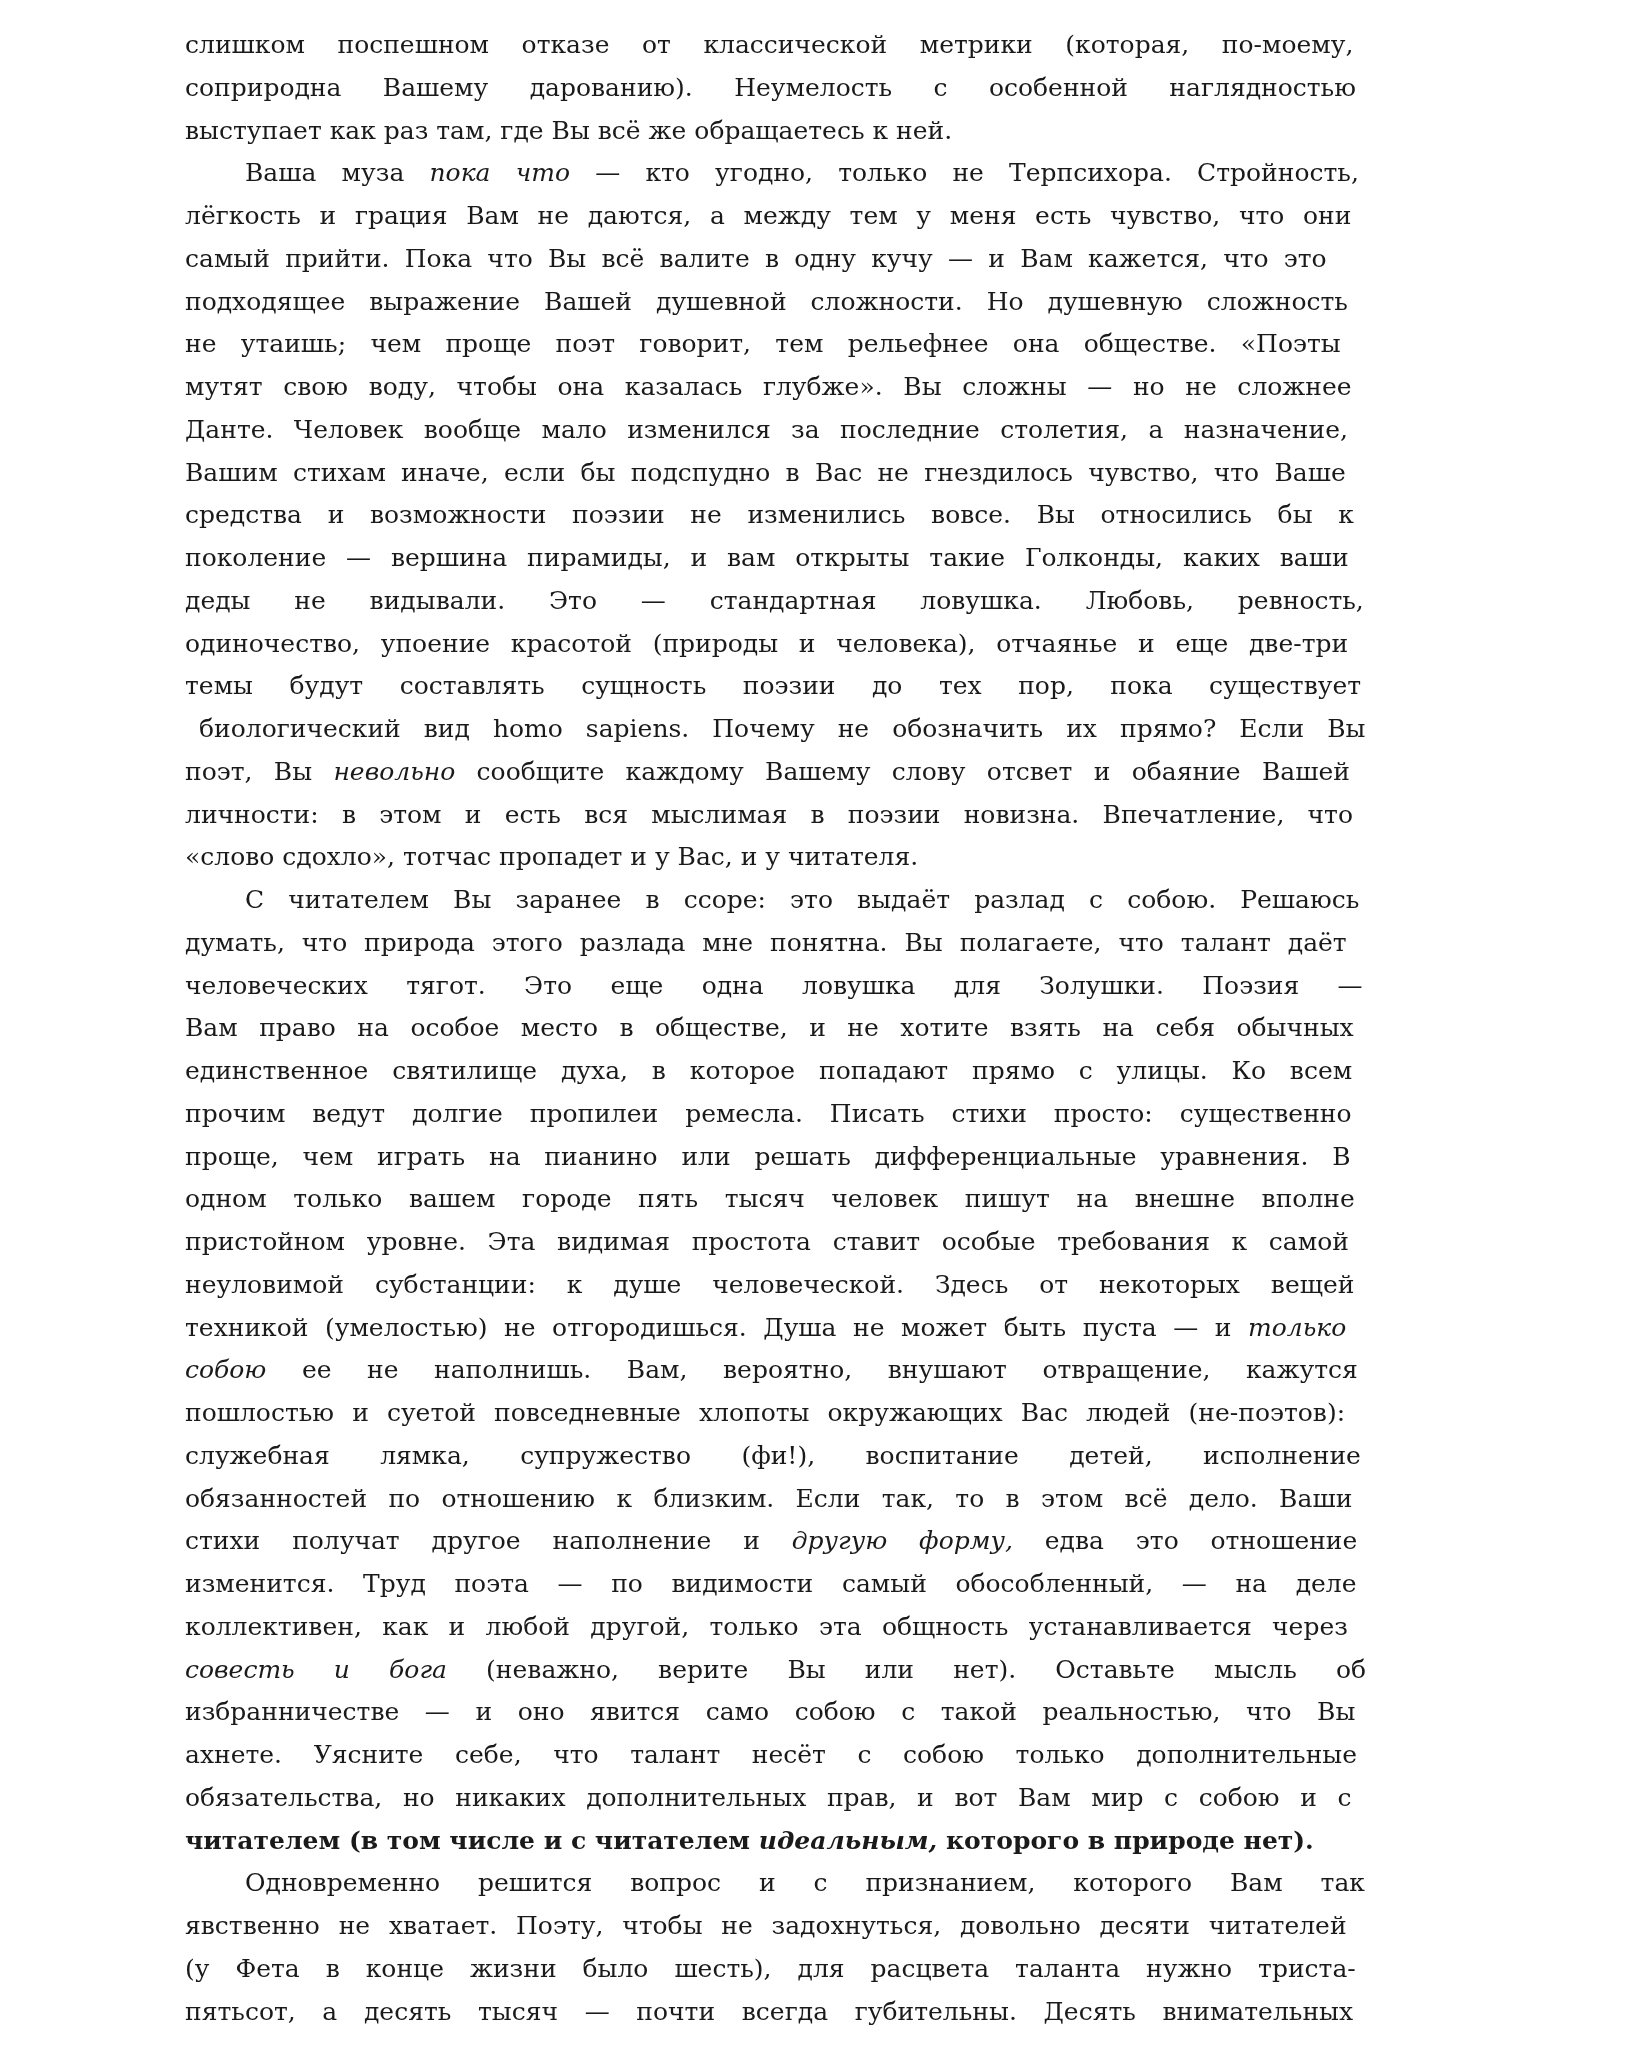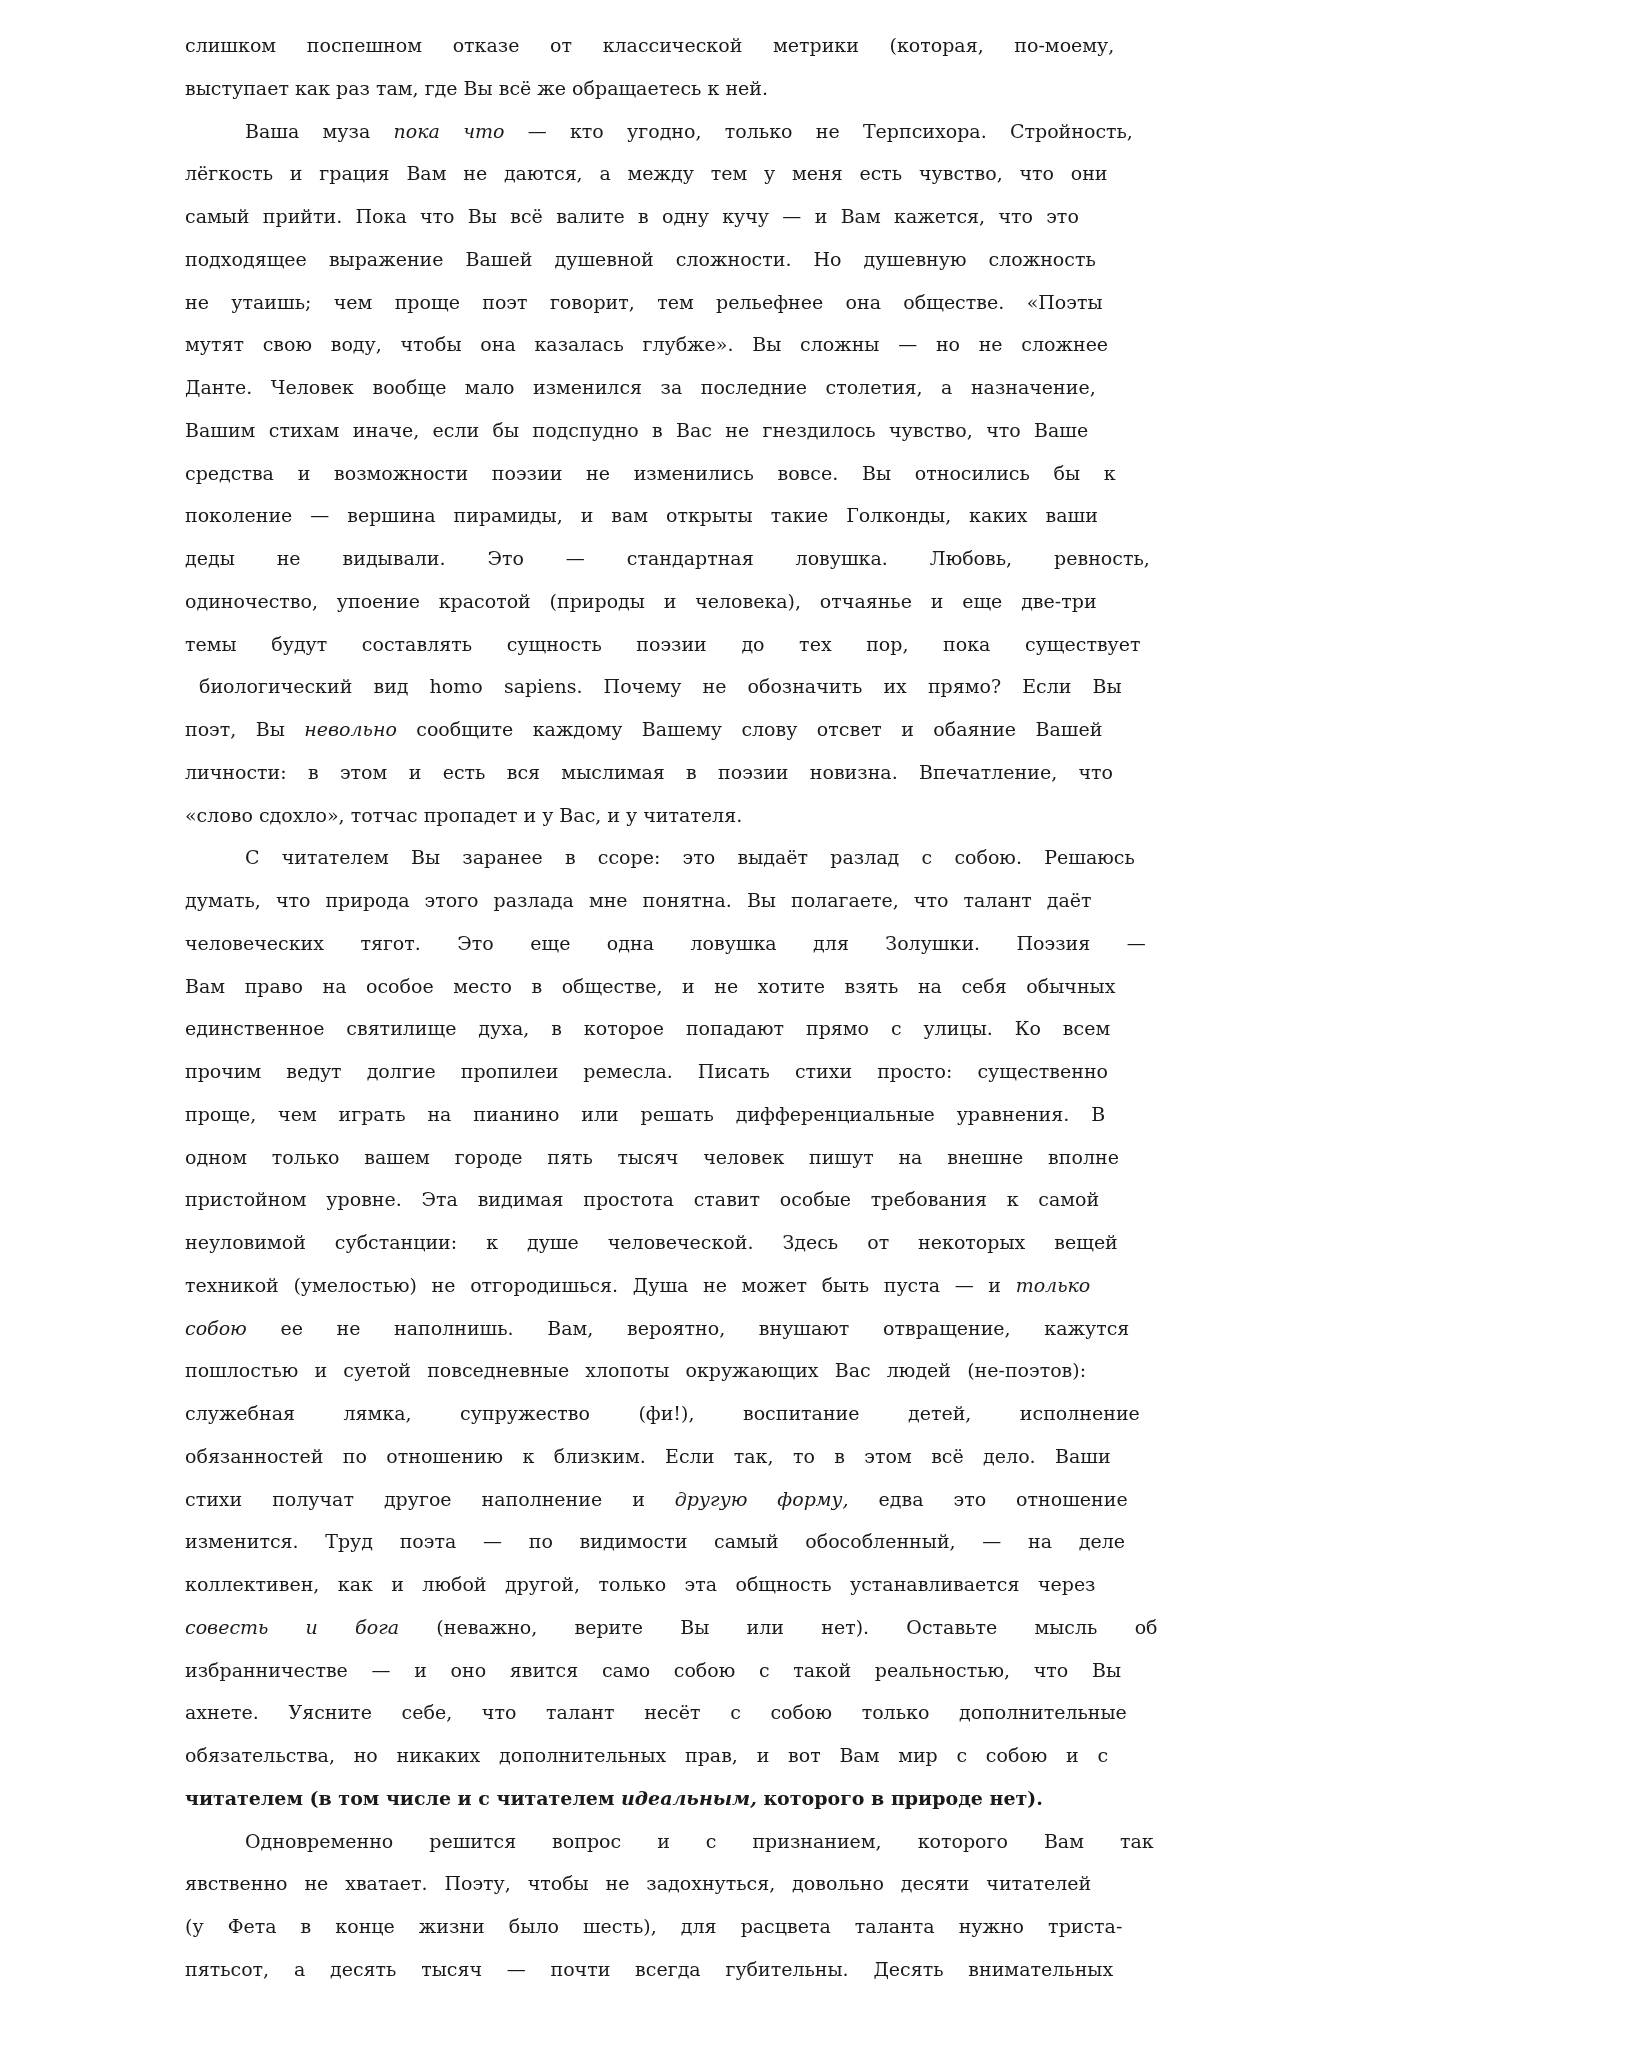--- a/index.html
+++ b/index.html
@@ -13,21 +13,21 @@
     overflow: hidden;
     position: relative;
   }
   .page {
     position: absolute;
     left: 185px;
     top: 24px;
     width: 1268px;
     color: #1a1a1a;
     font-family: "DejaVu Serif", "Liberation Serif", serif;
-    font-size: 19px;
+    font-size: 25px;
     letter-spacing: 0px;
   }
   .para {
     margin: 0 0 0 0;
   }
   .line {
     display: block;
     height: 42.75px;
     line-height: 42.75px;
     white-space: nowrap;
@@ -42,20 +42,21 @@
     text-align-last: left;
   }
   .it { font-style: italic; }
 </style>
 </head>
 <body>
 
 <div class="page" id="page">
     <div class="para">
       <div class="line" style="white-space: nowrap; text-align: left; text-align-last: left; word-spacing: 24.6138px;"><span>слишком поспешном отказе от классической метрики (которая, по-моему,</span></div>
+      <div class="line" style="white-space: nowrap; text-align: left; text-align-last: left; word-spacing: 33.4583px;"><span>соприродна Вашему дарованию). Неумелость с особенной наглядностью</span></div>
       <div class="line last" style="white-space: nowrap; text-align: left; text-align-last: left;"><span>выступает как раз там, где Вы всё же обращаетесь к ней.</span></div>
     </div>
     <div class="para">
       <div class="line first" style="white-space: nowrap; text-align: left; text-align-last: left; word-spacing: 17.2437px;"><span>Ваша муза </span><span class="it">пока что</span><span> — кто угодно, только не Терпсихора. Стройность,</span></div>
       <div class="line" style="white-space: nowrap; text-align: left; text-align-last: left; word-spacing: 10.7377px;"><span>лёгкость и грация Вам не даются, а между тем у меня есть чувство, что они</span></div>
       <div class="line" style="white-space: nowrap; text-align: left; text-align-last: left; word-spacing: 7.26771px;"><span>самый прийти. Пока что Вы всё валите в одну кучу — и Вам кажется, что это</span></div>
       <div class="line" style="white-space: nowrap; text-align: left; text-align-last: left; word-spacing: 16.0446px;"><span>подходящее выражение Вашей душевной сложности. Но душевную сложность</span></div>
       <div class="line" style="white-space: nowrap; text-align: left; text-align-last: left; word-spacing: 16.3344px;"><span>не утаишь; чем проще поэт говорит, тем рельефнее она обществе. «Поэты</span></div>
       <div class="line" style="white-space: nowrap; text-align: left; text-align-last: left; word-spacing: 12.6836px;"><span>мутят свою воду, чтобы она казалась глубже». Вы сложны — но не сложнее</span></div>
       <div class="line" style="white-space: nowrap; text-align: left; text-align-last: left; word-spacing: 12.4479px;"><span>Данте. Человек вообще мало изменился за последние столетия, а назначение,</span></div>

